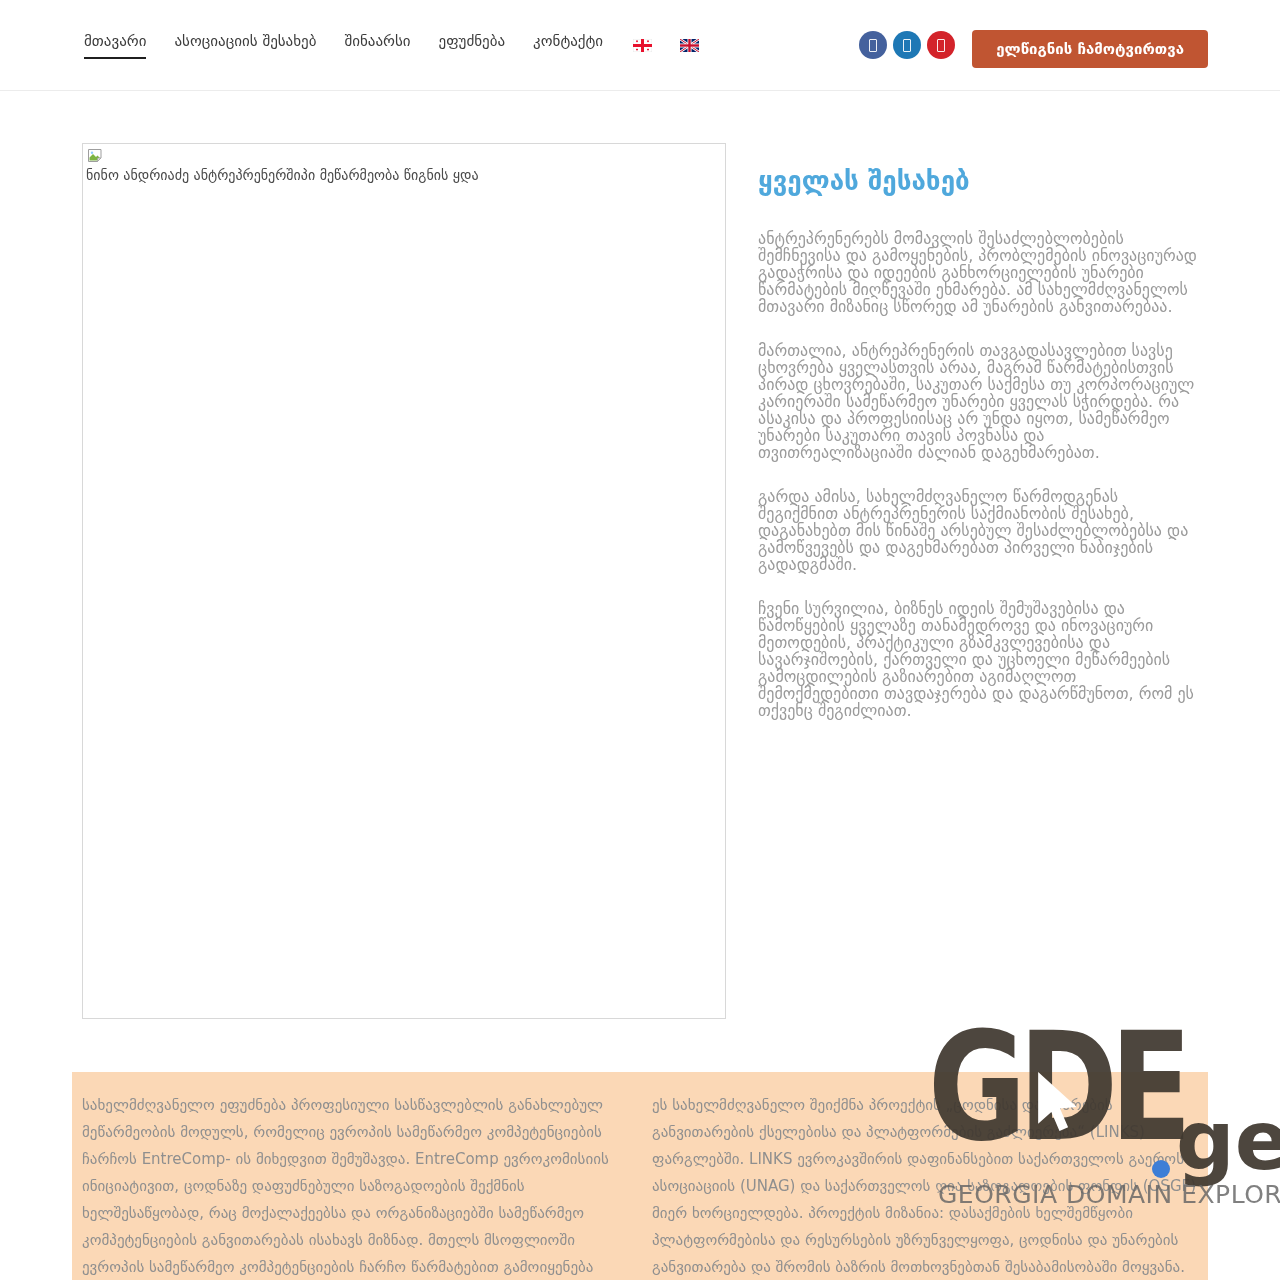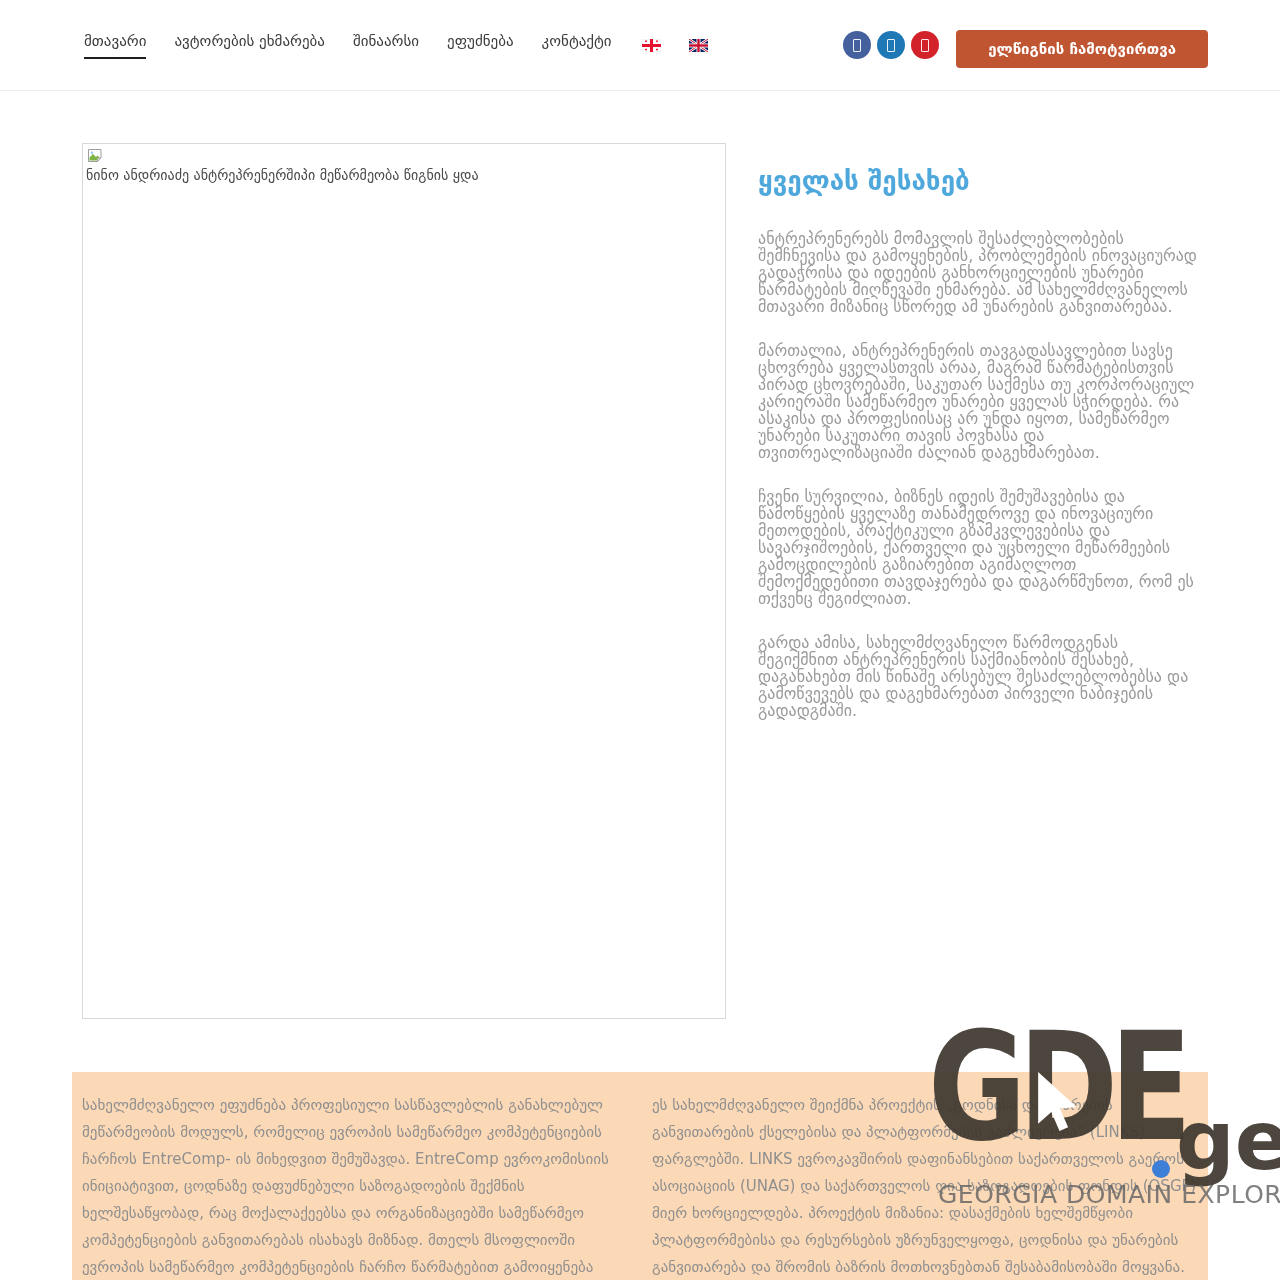--- a/index.html
+++ b/index.html
@@ -27,21 +27,21 @@
   .header-right { margin-left: auto; margin-right: 72px; display: flex; align-items: center; gap: 17px; }
   .socials { display: flex; gap: 6px; }
   .social {
     width: 28px; height: 28px; border-radius: 50%;
     display: flex; align-items: center; justify-content: center; cursor: pointer;
   }
   .tofu { width: 8px; height: 13px; border: 1.5px solid rgba(255,255,255,0.9); border-radius: 1px; }
   .download-btn {
     background: #c05532; color: #fff; border: none; border-radius: 4px;
     font-family: "DejaVu Sans", sans-serif; font-size: 15px; font-weight: bold;
-    padding: 10px 32px; cursor: pointer; white-space: nowrap; margin-top: 8px;
+    padding: 10px 24px; cursor: pointer; white-space: nowrap; margin-top: 8px;
   }
 
   
   .image-frame {
     position: absolute; left: 82px; top: 143px; width: 644px; height: 876px;
     border: 1px solid #d8d8d8; background: #fff; padding: 3px;
   }
   .alt-row { display: flex; align-items: flex-start; width: 100%; flex-direction: column; }
   .alt-text {
     flex: 1; text-align: center; font-size: 14px; color: #4a4a4a; margin-top: 2px;
@@ -79,21 +79,21 @@
     left: 938px; top: 1180px; font-size: 25px; letter-spacing: 0.5px;
     color: rgba(100, 100, 100, 0.82); white-space: nowrap;
   }
 </style>
 </head>
 <body>
 
 <div class="header">
   <div class="nav">
     <span class="nav-item active">მთავარი</span>
-    <span class="nav-item">ავტორების ეხმარება</span>
+    <span class="nav-item">ასოციაციის შესახებ</span>
     <span class="nav-item">შინაარსი</span>
     <span class="nav-item">ეფუძნება</span>
     <span class="nav-item">კონტაქტი</span>
   </div>
 
   <div class="flags">
     <span class="flag">
       <svg width="19" height="13" viewBox="0 0 19 13">
         <rect width="19" height="13" fill="#ffffff" stroke="#d8d8d8" stroke-width="0.5"></rect>
         <rect x="8" width="3" height="13" fill="#e8112d"></rect>
@@ -148,22 +148,22 @@
       </svg>
     </span>
     <span class="alt-text">ნინო ანდრიაძე ანტრეპრენერშიპი მეწარმეობა წიგნის ყდა</span>
   </div>
 </div>
 
 <div class="about">
   <h1 class="about-title">ყველას შესახებ</h1>
   <p>ანტრეპრენერებს მომავლის შესაძლებლობების შემჩნევისა და გამოყენების, პრობლემების ინოვაციურად გადაჭრისა და იდეების განხორციელების უნარები წარმატების მიღწევაში ეხმარება. ამ სახელმძღვანელოს მთავარი მიზანიც სწორედ ამ უნარების განვითარებაა.</p>
   <p>მართალია, ანტრეპრენერის თავგადასავლებით სავსე ცხოვრება ყველასთვის არაა, მაგრამ წარმატებისთვის პირად ცხოვრებაში, საკუთარ საქმესა თუ კორპორაციულ კარიერაში სამეწარმეო უნარები ყველას სჭირდება. რა ასაკისა და პროფესიისაც არ უნდა იყოთ, სამეწარმეო უნარები საკუთარი თავის პოვნასა და თვითრეალიზაციაში ძალიან დაგეხმარებათ.</p>
+  <p>გარდა ამისა, სახელმძღვანელო წარმოდგენას შეგიქმნით ანტრეპრენერის საქმიანობის შესახებ, დაგანახებთ მის წინაშე არსებულ შესაძლებლობებსა და გამოწვევებს და დაგეხმარებათ პირველი ნაბიჯების გადადგმაში.</p>
   <p>ჩვენი სურვილია, ბიზნეს იდეის შემუშავებისა და წამოწყების ყველაზე თანამედროვე და ინოვაციური მეთოდების, პრაქტიკული გზამკვლევებისა და სავარჯიშოების, ქართველი და უცხოელი მეწარმეების გამოცდილების გაზიარებით აგიმაღლოთ შემოქმედებითი თავდაჯერება და დაგარწმუნოთ, რომ ეს თქვენც შეგიძლიათ.</p>
-  <p>გარდა ამისა, სახელმძღვანელო წარმოდგენას შეგიქმნით ანტრეპრენერის საქმიანობის შესახებ, დაგანახებთ მის წინაშე არსებულ შესაძლებლობებსა და გამოწვევებს და დაგეხმარებათ პირველი ნაბიჯების გადადგმაში.</p>
 </div>
 
 <div class="bottom">
   <div class="col">სახელმძღვანელო ეფუძნება პროფესიული სასწავლებლის განახლებულ მეწარმეობის მოდულს, რომელიც ევროპის სამეწარმეო კომპეტენციების ჩარჩოს EntreComp- ის მიხედვით შემუშავდა. EntreComp ევროკომისიის ინიციატივით, ცოდნაზე დაფუძნებული საზოგადოების შექმნის ხელშესაწყობად, რაც მოქალაქეებსა და ორგანიზაციებში სამეწარმეო კომპეტენციების განვითარებას ისახავს მიზნად. მთელს მსოფლიოში ევროპის სამეწარმეო კომპეტენციების ჩარჩო წარმატებით გამოიყენება სამეწარმეო უნარების განვითარებისთვის.</div>
   <div class="col">ეს სახელმძღვანელო შეიქმნა პროექტის „ცოდნისა და უნარების განვითარების ქსელებისა და პლატფორმების გაძლიერება“ (LINKS) ფარგლებში. LINKS ევროკავშირის დაფინანსებით საქართველოს გაეროს ასოციაციის (UNAG) და საქართველოს ღია საზოგადოების ფონდის (OSGF) მიერ ხორციელდება. პროექტის მიზანია: დასაქმების ხელშემწყობი პლატფორმებისა და რესურსების უზრუნველყოფა, ცოდნისა და უნარების განვითარება და შრომის ბაზრის მოთხოვნებთან შესაბამისობაში მოყვანა.</div>
 </div>
 
 <div class="wm wm-gde">GDE</div>
 <div class="wm wm-arrow">
   <svg width="58" height="66" viewBox="0 0 11 13">

